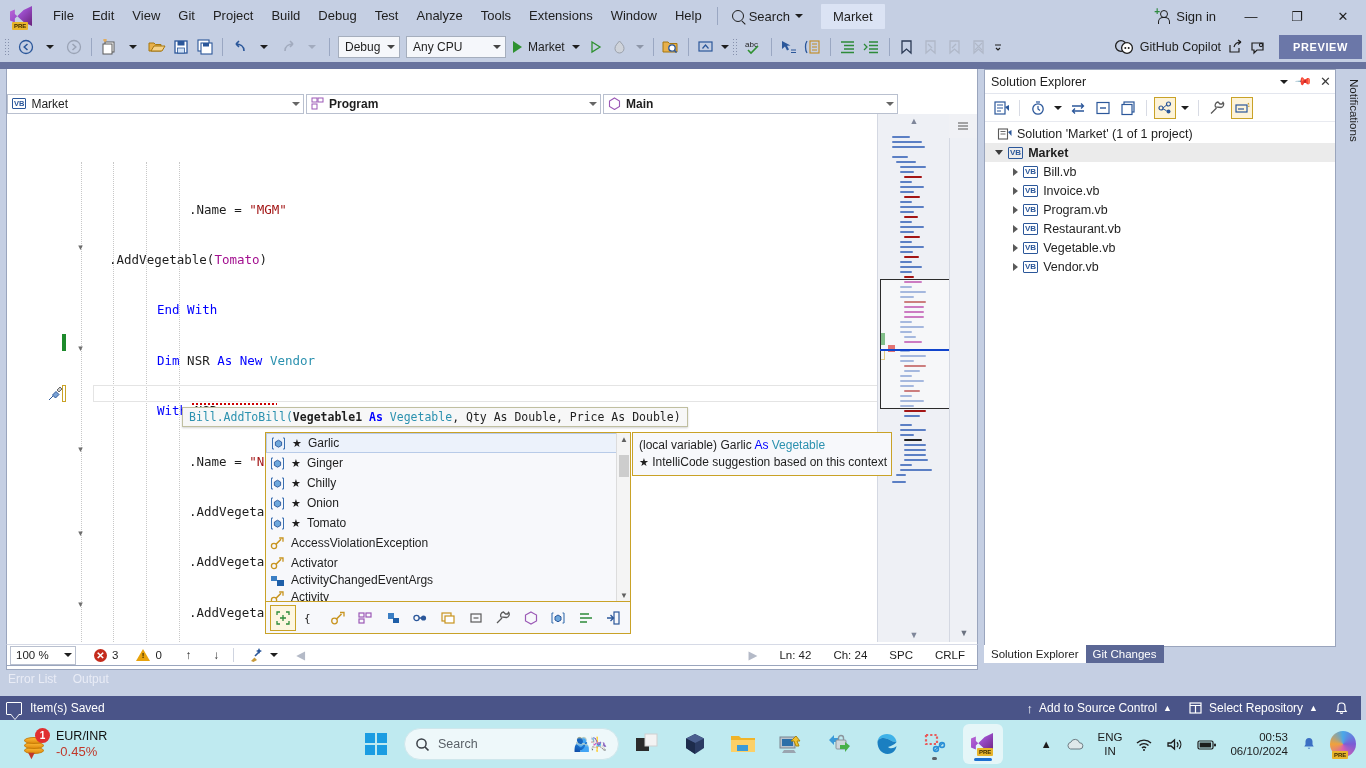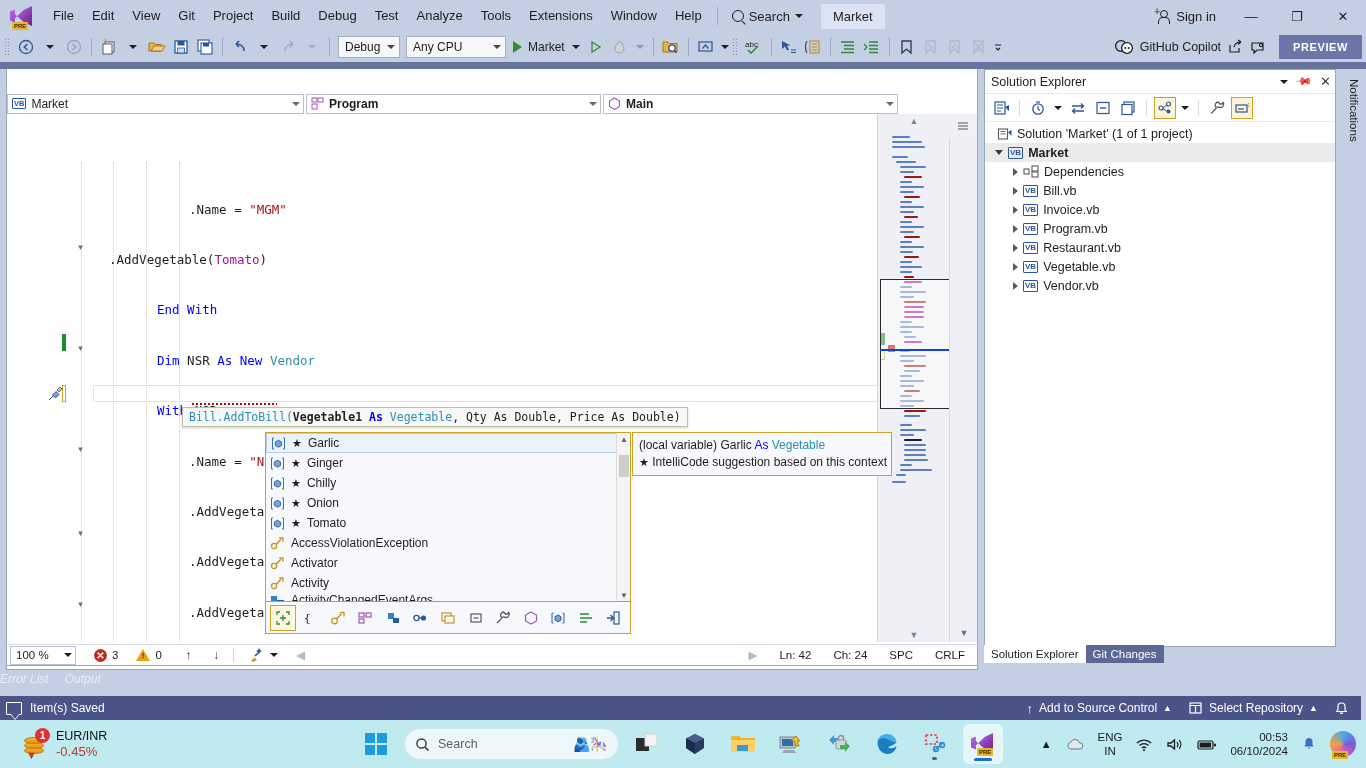--- a/index.html
+++ b/index.html
@@ -353,22 +353,22 @@
   }
   .warn-tri:after {
     content: "!"; position: absolute; left: -1.6px; top: 2px; font-size: 8px;
     color: #3a2b00; font-weight: bold;
   }
   .status-right { margin-left: auto; display: flex; align-items: center; gap: 22px; padding-right: 12px;}
 
   
   .dock-tabs {
     position: absolute; left: 0; top: 668px; width: 980px; height: 22px;
-    display: flex; align-items: center; gap: 16px; 
-    font-size: 12px; color: #e9ecf6; font-style: italic;
+    display: flex; align-items: center; gap: 16px; padding-left: 8px;
+    font-size: 12px; color: #e9ecf6;
   }
 
   
   .se-panel {
     position: absolute; left: 984px; top: 69px; width: 352px; height: 578px;
     background: #fff; border: 1px solid #9aa5bd;
   }
   .se-title {
     height: 24px; background: #fff; display: flex; align-items: center;
     padding: 0 4px 0 6px; font-size: 12.5px; color: #1e1e1e;
@@ -1055,38 +1055,38 @@
         <div class="comp-item">
           <span class="comp-icon">
             <svg width="15" height="15" viewBox="0 0 15 15">
                 <circle cx="4" cy="10" r="2.6" fill="none" stroke="#c8941f" stroke-width="1.3"></circle>
                 <path d="M6 8.2 L11 3.2" stroke="#c8941f" stroke-width="1.6"></path>
                 <path d="M9.2 2 L13 2 L13 5.8" fill="none" stroke="#c8941f" stroke-width="1.3"></path>
               </svg>
           </span>
           <span>Activator</span>
         </div>
+        <div class="comp-item" style="overflow:hidden;height:14px">
+          <span class="comp-icon">
+            <svg width="15" height="15" viewBox="0 0 15 15">
+                <rect x="1" y="3" width="6" height="5" fill="#3b7fc4"></rect>
+                <rect x="7" y="7" width="7" height="6" fill="#1f5fa8"></rect>
+              </svg>
+          </span>
+          <span>ActivityChangedEventArgs</span>
+        </div>
         <div class="comp-item">
           <span class="comp-icon">
             <svg width="15" height="15" viewBox="0 0 15 15">
                 <circle cx="4" cy="10" r="2.6" fill="none" stroke="#c8941f" stroke-width="1.3"></circle>
                 <path d="M6 8.2 L11 3.2" stroke="#c8941f" stroke-width="1.6"></path>
                 <path d="M9.2 2 L13 2 L13 5.8" fill="none" stroke="#c8941f" stroke-width="1.3"></path>
               </svg>
           </span>
           <span>Activity</span>
-        </div>
-        <div class="comp-item" style="overflow:hidden;height:14px">
-          <span class="comp-icon">
-            <svg width="15" height="15" viewBox="0 0 15 15">
-                <rect x="1" y="3" width="6" height="5" fill="#3b7fc4"></rect>
-                <rect x="7" y="7" width="7" height="6" fill="#1f5fa8"></rect>
-              </svg>
-          </span>
-          <span>ActivityChangedEventArgs</span>
         </div>
         <div class="comp-scroll">
           <div class="comp-arrow" style="top:0">▲</div>
           <div class="comp-scroll-thumb"></div>
           <div class="comp-arrow" style="bottom:0">▼</div>
         </div>
       </div>
 
       <div class="comp-toolbar" style="left:258px;top:488px">
         <div class="ct-btn sel">
@@ -1302,31 +1302,20 @@
                 <path d="M3.5 4.5 H8.5 M3.5 7 H8.5" stroke="#5a5a5a" stroke-width=".9"></path>
                 <path d="M11 5 L14.5 3 V9 z" fill="#2b579a"></path>
               </svg>
           </span>
           <span class="se-label">Solution 'Market' (1 of 1 project)</span>
         </div>
         <div class="se-row selected" style="padding-left:8px">
           <span class="tri-down"></span>
           <span class="se-vb">VB</span>
           <span class="se-label">Market</span>
-        </div>
-        <div class="se-row" style="padding-left:26px">
-          <span class="tri-right"></span>
-          <span>
-            <svg width="16" height="13" viewBox="0 0 16 13">
-                <rect x="1" y="4" width="5" height="5" fill="none" stroke="#5a5a5a" stroke-width="1.1"></rect>
-                <rect x="9" y="1" width="6" height="5" fill="none" stroke="#5a5a5a" stroke-width="1.1"></rect>
-                <rect x="9" y="7" width="6" height="5" fill="none" stroke="#5a5a5a" stroke-width="1.1"></rect>
-              </svg>
-          </span>
-          <span class="se-label">Dependencies</span>
         </div>
         <div class="se-row" style="padding-left:26px">
           <span class="tri-right"></span>
           <span class="se-vb">VB</span>
           <span class="se-label">Bill.vb</span>
         </div>
         <div class="se-row" style="padding-left:26px">
           <span class="tri-right"></span>
           <span class="se-vb">VB</span>
           <span class="se-label">Invoice.vb</span>

